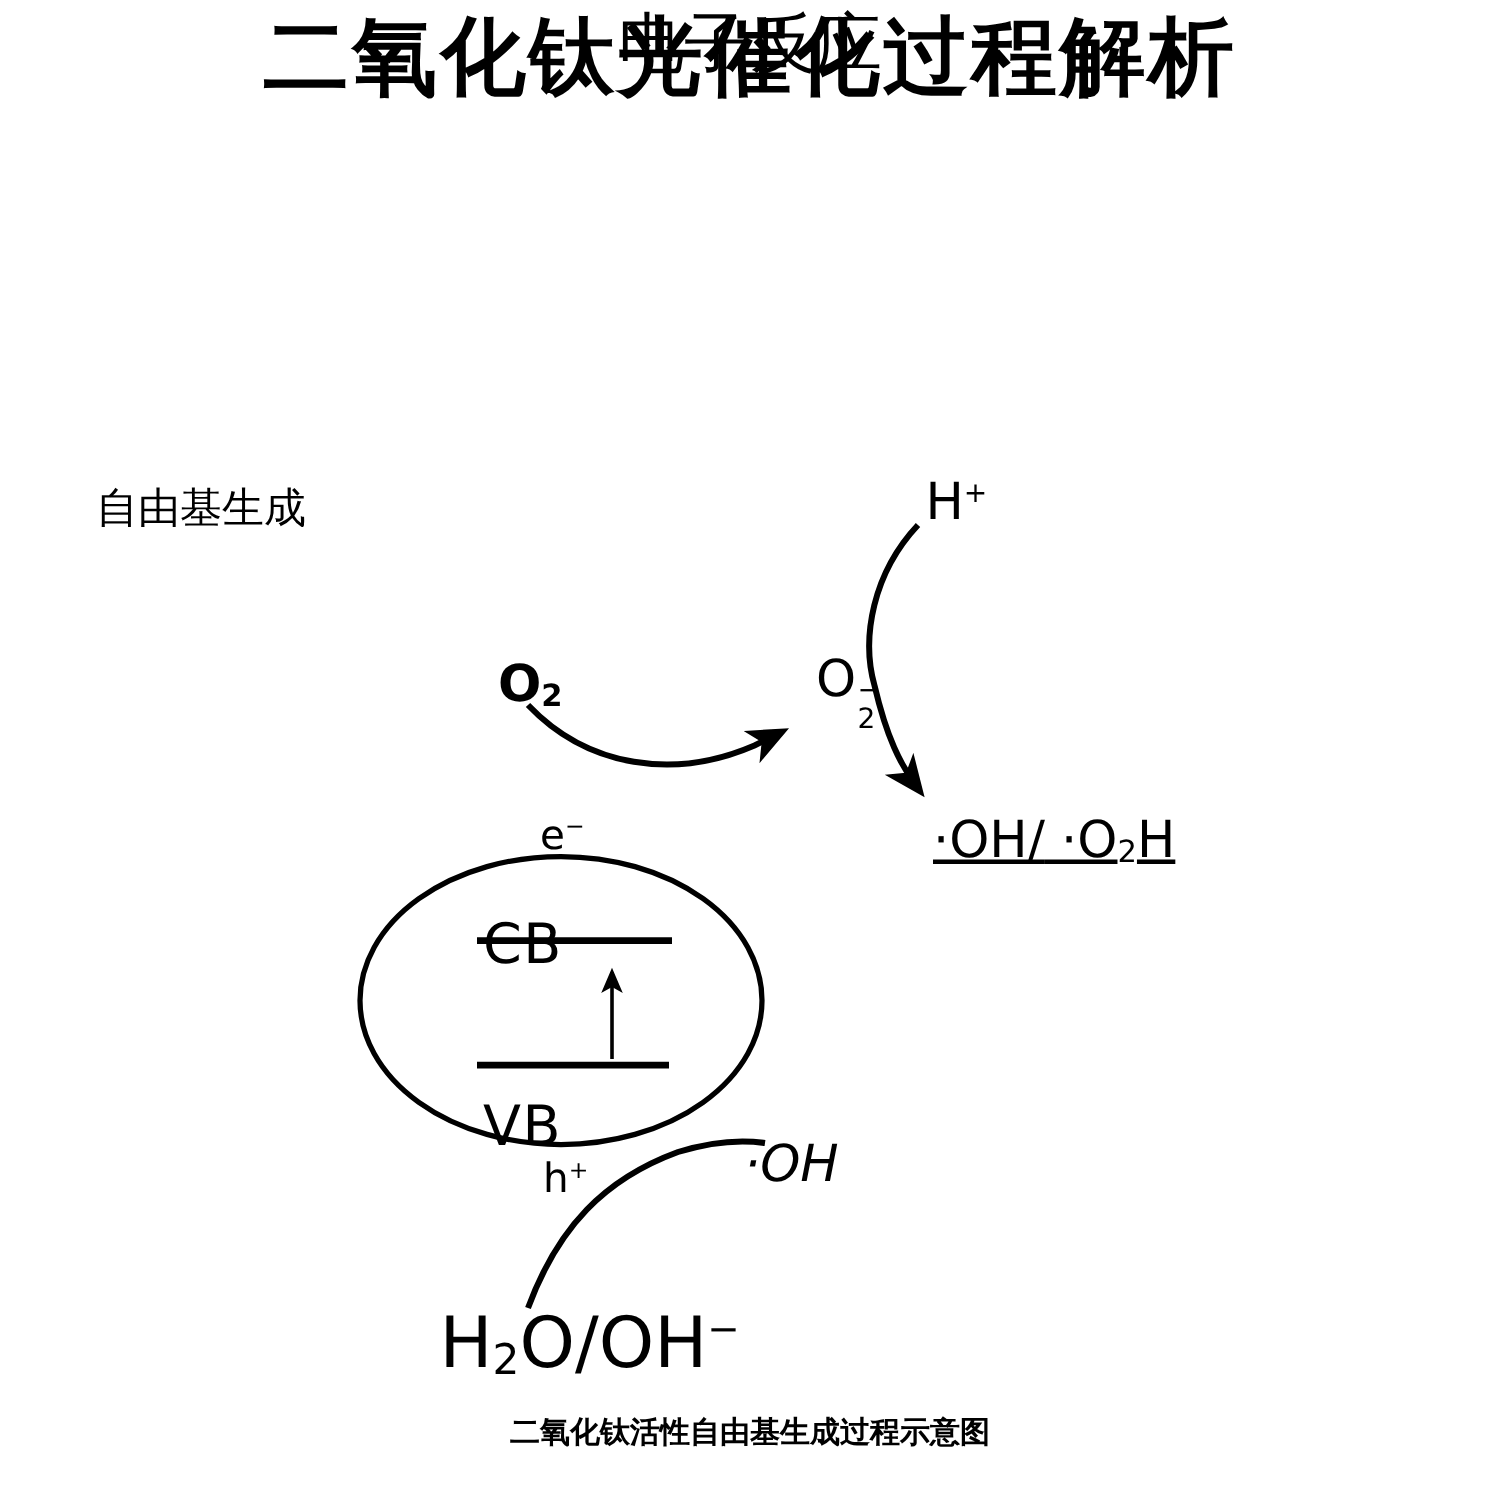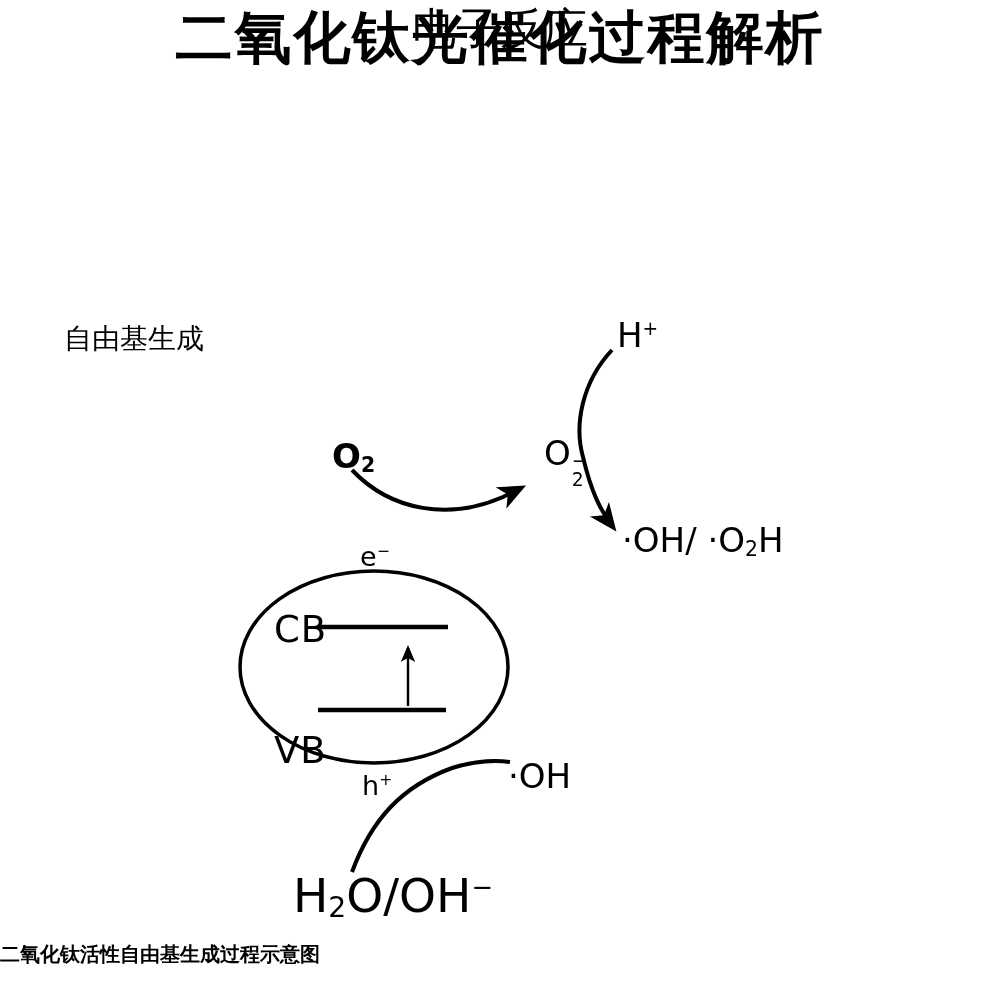--- a/index.html
+++ b/index.html
@@ -32,20 +32,21 @@
     font-weight: 500;
   }
   .section-label {
     left: 64px; top: 272px;
     font-size: 28px;
     font-weight: 400;
     margin-top: 48px;
   }
   .caption {
     left: 0; top: 941px; width: 1000px;
+    text-align: center;
     font-size: 20px;
     font-weight: 600;
   }
 
   .chem { font-size: 34px; font-weight: 500; letter-spacing: 0px; }
   .chem sub {
     font-size: 0.60em;
     vertical-align: -0.18em;
     line-height: 1;
   }
@@ -61,21 +62,21 @@
   .stack {
     display: inline-flex;
     flex-direction: column;
     justify-content: space-between;
     vertical-align: -0.12em;
     height: 1.25em;
     font-size: 0.55em;
     line-height: 1;
     margin-left: 0.05em;
   }
-  .band-label { font-size: 37px; font-weight: 500; letter-spacing: 1px; }
+  .band-label { font-size: 37px; font-weight: 500; letter-spacing: 1px; margin-left: 48px; }
 
   svg .ink { stroke: #000000; fill: none; }
 </style>
 </head>
 <body>
 
 <div id="canvas">
 
   <svg class="abs" style="left:0;top:0;" width="1000" height="1000" viewBox="0 0 1000 1000">
     <defs>
@@ -119,33 +120,33 @@
         <span>−</span>
         <span>2</span>
       </span>
   </div>
 
 
   <div class="abs small-chem" style="left:360px;top:541px;">
     <span>e</span><sup>−</sup>
   </div>
 
-  <div class="abs chem" style="left:622px;top:520px;">
+  <div class="abs chem" style="left:622px;top:540px;text-decoration:underline;">
     <span>·OH/</span><span> ·O</span><sub>2</sub><span>H</span>
   </div>
 
   <div class="abs band-label" style="left:274px;top:608px;">CB</div>
 
   <div class="abs band-label" style="left:274px;top:729px;">VB</div>
 
   <div class="abs small-chem" style="left:362px;top:770px;">
     <span>h</span><sup>+</sup>
   </div>
 
-  <div class="abs chem" style="left:508px;top:756px;">·OH</div>
+  <div class="abs chem" style="left:496px;top:756px;font-style:italic;">·OH</div>
 
   <div class="abs chem" style="left:293px;top:868px;font-size:47px;">
     <span>H</span><sub>2</sub><span>O/OH</span><sup>−</sup>
   </div>
 
   <div class="abs caption">二氧化钛活性自由基生成过程示意图</div>
 
 </div>
 
 </body></html>

